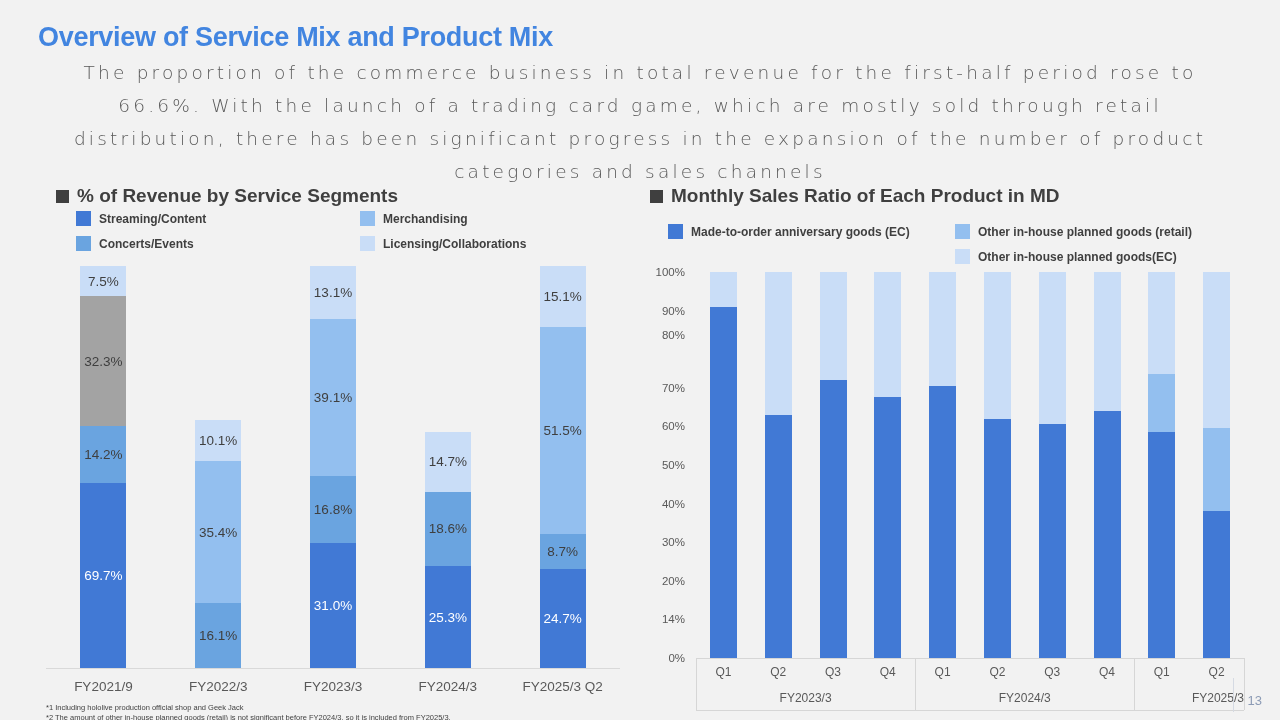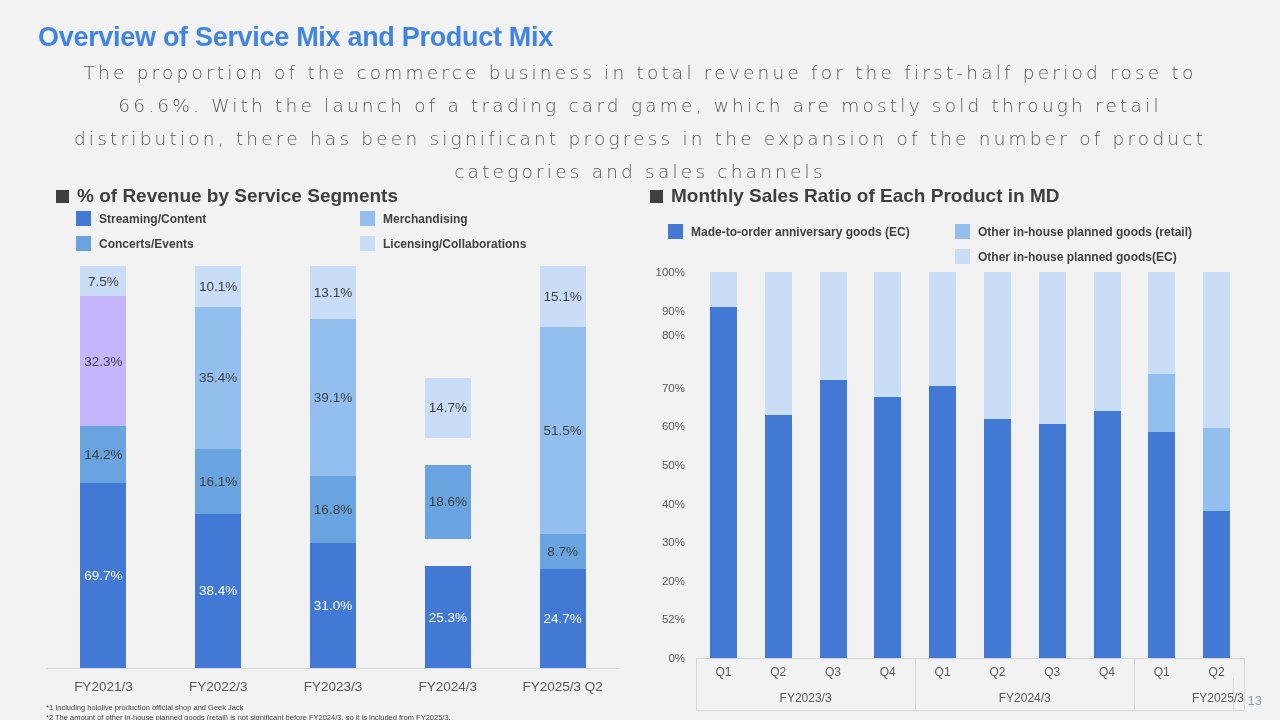--- a/index.html
+++ b/index.html
@@ -88,59 +88,56 @@
   <div class="legend-item" style="left:360px;top:236px;">
     <span class="swatch" style="background:#C9DDF7"></span>
     <span>Licensing/Collaborations</span>
   </div>
 
   <div class="plot" id="left-plot" style="left:46px;top:266px;width:574px;height:402px;text-align:center;">
       <div class="bar-col" style="left: 34.4px; width: 46px; height: 402px;">
         <div class="seg" style="height: 30.15px; background: rgb(201, 221, 247);">
           <span>7.5%</span>
         </div>
-        <div class="seg" style="height: 129.846px; background: #c4b5fd;">
+        <div class="seg" style="height: 129.846px; background: #a3a3a3;">
           <span>32.3%</span>
         </div>
         <div class="seg" style="height: 57.084px; background: rgb(106, 164, 224);">
           <span>14.2%</span>
         </div>
         <div class="seg dark" style="height: 184.92px; background: rgb(65, 121, 213);">
           <span>69.7%</span>
         </div>
       </div>
       <div class="bar-col" style="left: 149.2px; width: 46px; height: 402px;">
         <div class="seg" style="height: 40.602px; background: rgb(201, 221, 247);">
           <span>10.1%</span>
         </div>
         <div class="seg" style="height: 142.308px; background: rgb(147, 191, 239);">
           <span>35.4%</span>
         </div>
         <div class="seg" style="height: 64.722px; background: rgb(106, 164, 224);">
           <span>16.1%</span>
         </div>
-        <div class="seg dark" style="height: 154.368px; background: rgb(65, 121, 213);">
-          <span>38.4%</span>
-        </div>
       </div>
       <div class="bar-col" style="left: 264px; width: 46px; height: 402px;">
         <div class="seg" style="height: 52.662px; background: rgb(201, 221, 247);">
           <span>13.1%</span>
         </div>
         <div class="seg" style="height: 157.182px; background: rgb(147, 191, 239);">
           <span>39.1%</span>
         </div>
         <div class="seg" style="height: 67.536px; background: rgb(106, 164, 224);">
           <span>16.8%</span>
         </div>
         <div class="seg dark" style="height: 124.62px; background: rgb(65, 121, 213);">
           <span>31.0%</span>
         </div>
       </div>
-      <div class="bar-col" style="left: 378.8px; width: 46px; height: 402px; gap: 27px;">
+      <div class="bar-col" style="left: 378.8px; width: 46px; height: 402px;">
         <div class="seg" style="height: 59.094px; background: rgb(201, 221, 247);">
           <span>14.7%</span>
         </div>
         <div class="seg" style="height: 74.772px; background: rgb(106, 164, 224);">
           <span>18.6%</span>
         </div>
         <div class="seg dark" style="height: 101.706px; background: rgb(65, 121, 213);">
           <span>25.3%</span>
         </div>
       </div>
@@ -154,21 +151,21 @@
         <div class="seg" style="height: 34.974px; background: rgb(106, 164, 224);">
           <span>8.7%</span>
         </div>
         <div class="seg dark" style="height: 99.294px; background: rgb(65, 121, 213);">
           <span>24.7%</span>
         </div>
       </div>
     </div>
   <div class="baseline" style="left:46px;top:668px;width:574px;"></div>
   <div id="left-xlabels">
-      <div class="xlab" style="left: 46px; top: 679px; width: 114.8px;">FY2021/3</div>
+      <div class="xlab" style="left: 46px; top: 679px; width: 114.8px;">FY2021/9</div>
       <div class="xlab" style="left: 160.8px; top: 679px; width: 114.8px;">FY2022/3</div>
       <div class="xlab" style="left: 275.6px; top: 679px; width: 114.8px;">FY2023/3</div>
       <div class="xlab" style="left: 390.4px; top: 679px; width: 114.8px;">FY2024/3</div>
       <div class="xlab" style="left: 505.2px; top: 679px; width: 114.8px;">FY2025/3 Q2</div>
     </div>
 
   <div class="foot" style="top:703px;">*1 Including hololive production official shop and Geek Jack</div>
   <div class="foot" style="top:713px;">*2 The amount of other in-house planned goods (retail) is not significant before FY2024/3, so it is included from FY2025/3.</div>
 
   <div class="sec-head" style="left:650px;top:185px;">
@@ -192,21 +189,21 @@
   <div id="right-yaxis" style="position:absolute;left:640px;top:262px;width:45px;height:410px;">
       <div class="ytick" style="top: 10px; width: 42px;">100%</div>
       <div class="ytick" style="top: 48.6px; width: 42px;">90%</div>
       <div class="ytick" style="top: 73px; width: 42px;">80%</div>
       <div class="ytick" style="top: 125.8px; width: 42px;">70%</div>
       <div class="ytick" style="top: 164.4px; width: 42px;">60%</div>
       <div class="ytick" style="top: 203px; width: 42px;">50%</div>
       <div class="ytick" style="top: 241.6px; width: 42px;">40%</div>
       <div class="ytick" style="top: 280.2px; width: 42px;">30%</div>
       <div class="ytick" style="top: 318.8px; width: 42px;">20%</div>
-      <div class="ytick" style="top: 357.4px; width: 42px;">52%</div>
+      <div class="ytick" style="top: 357.4px; width: 42px;">14%</div>
       <div class="ytick" style="top: 396px; width: 42px;">0%</div>
     </div>
   <div class="plot" id="right-plot" style="left:696px;top:272px;width:548px;height:386px;">
       <div class="bar-col" style="left: 13.9px; width: 27px; height: 386px;">
         <div class="seg" style="height: 34.74px; background: rgb(201, 221, 247);"></div>
         <div class="seg" style="height: 351.26px; background: rgb(65, 121, 213);"></div>
       </div>
       <div class="bar-col" style="left: 68.7px; width: 27px; height: 386px;">
         <div class="seg" style="height: 142.82px; background: rgb(201, 221, 247);"></div>
         <div class="seg" style="height: 243.18px; background: rgb(65, 121, 213);"></div>

